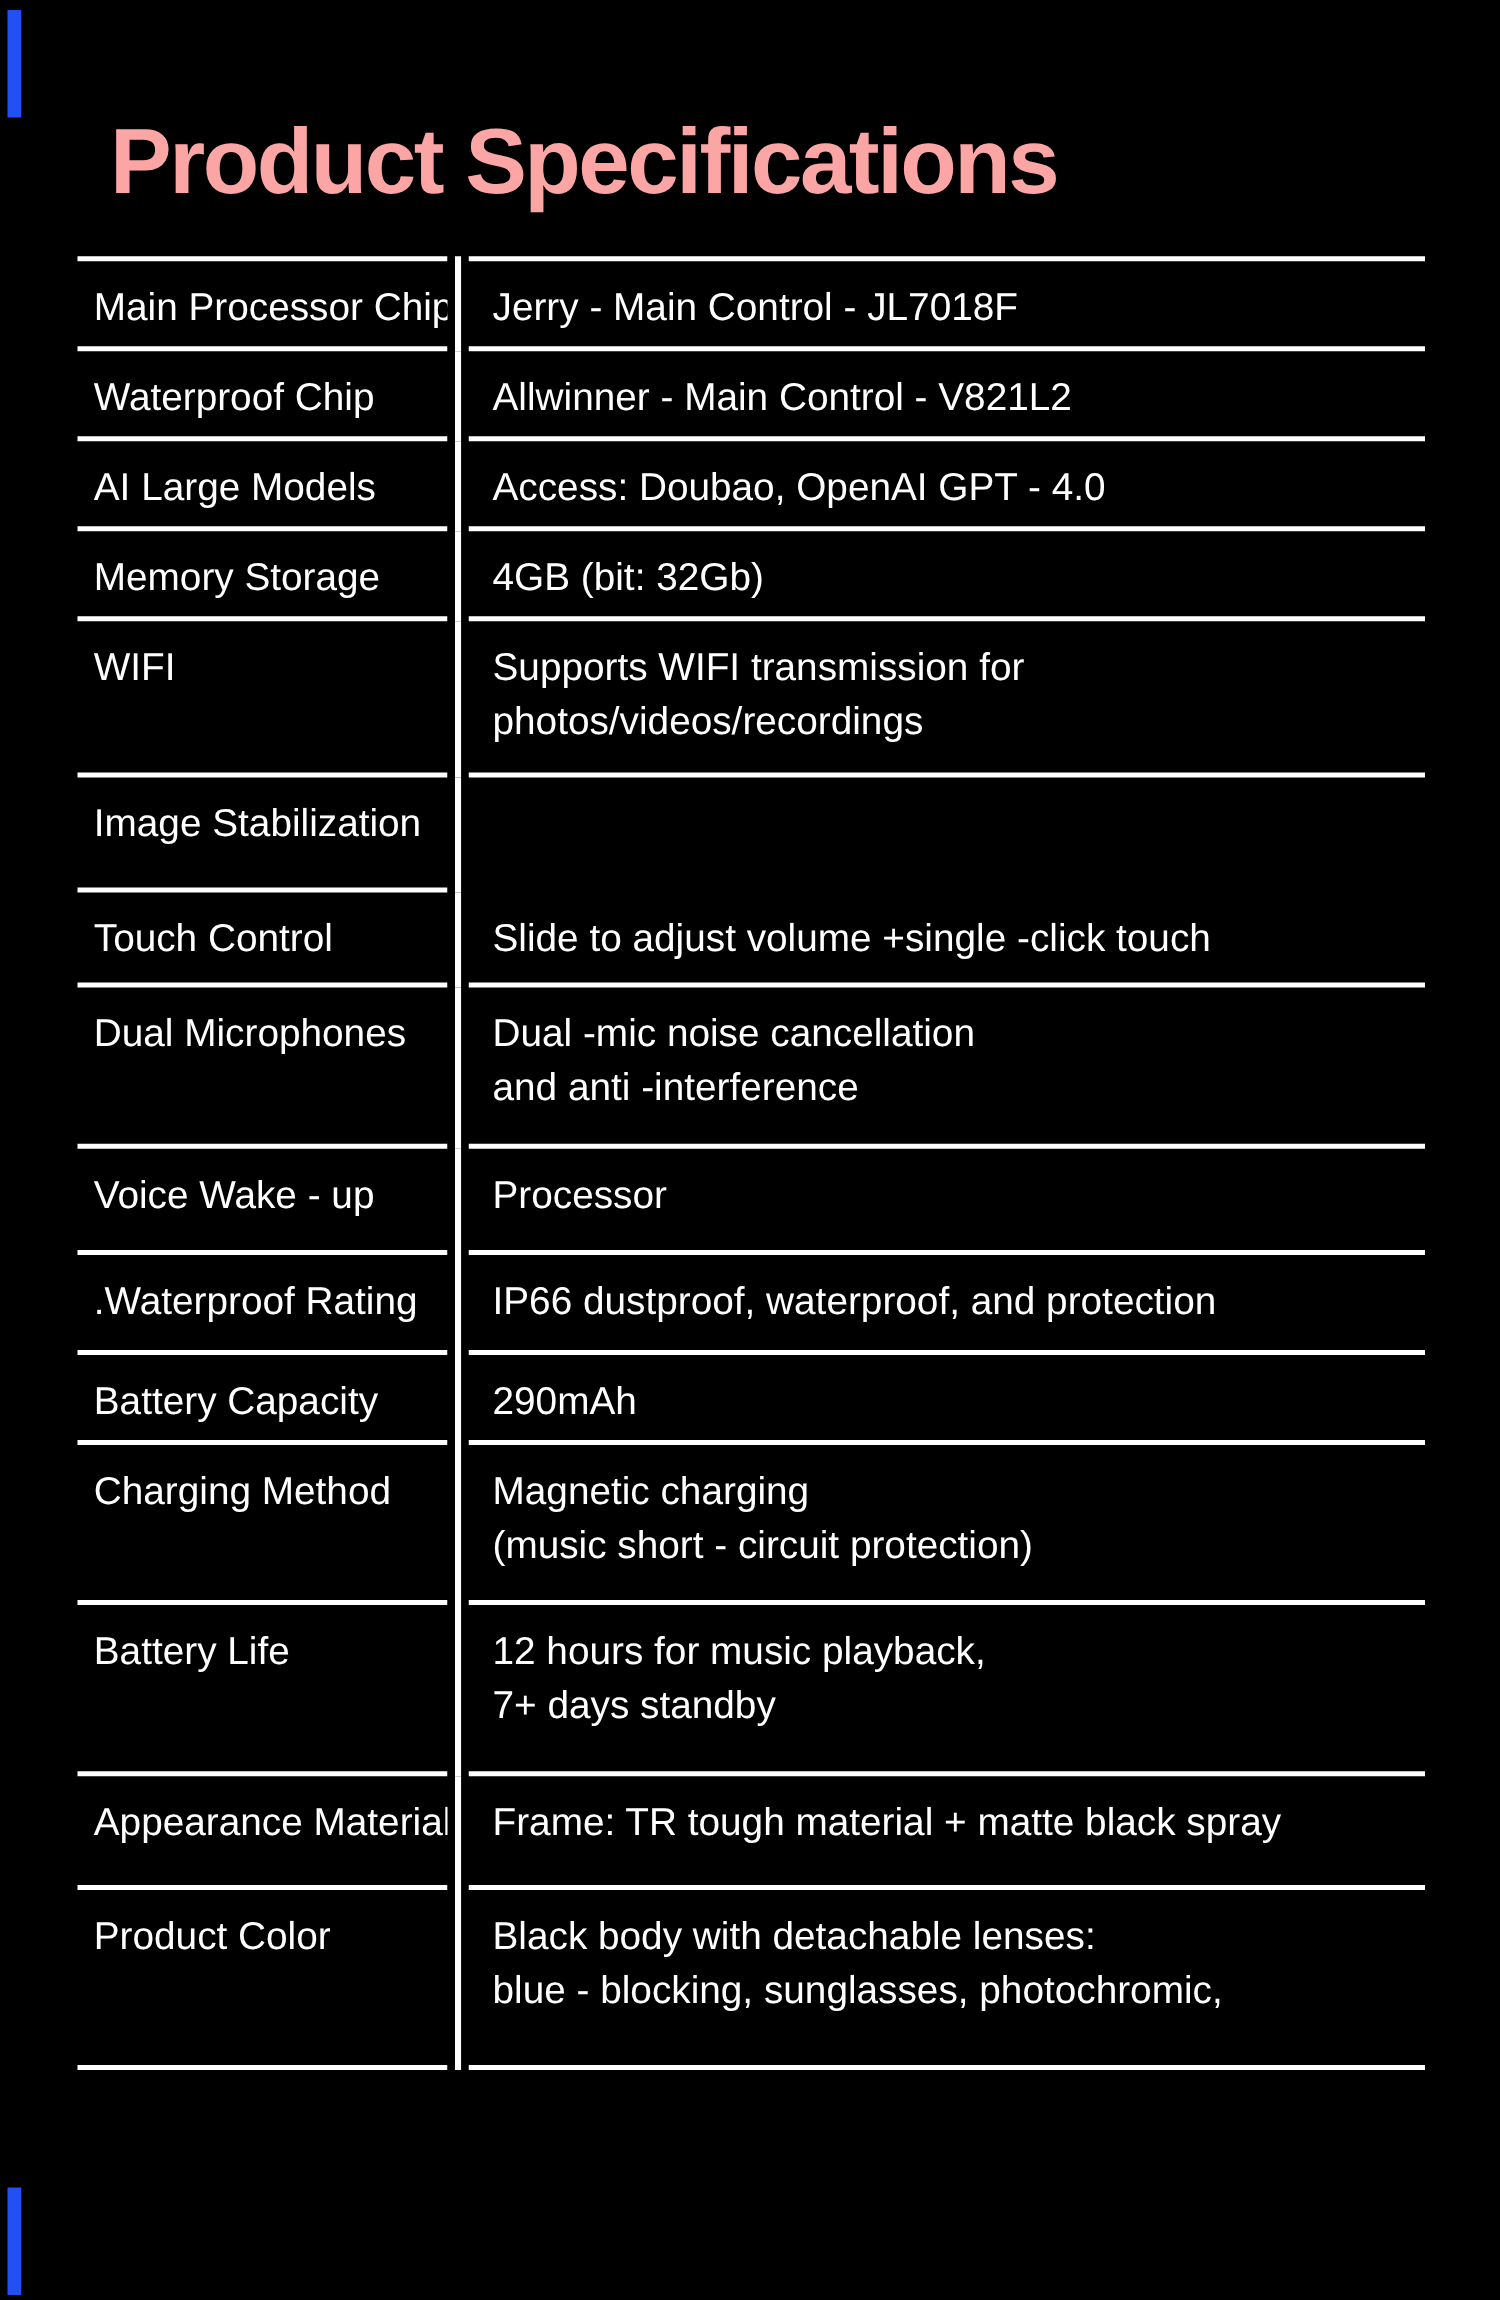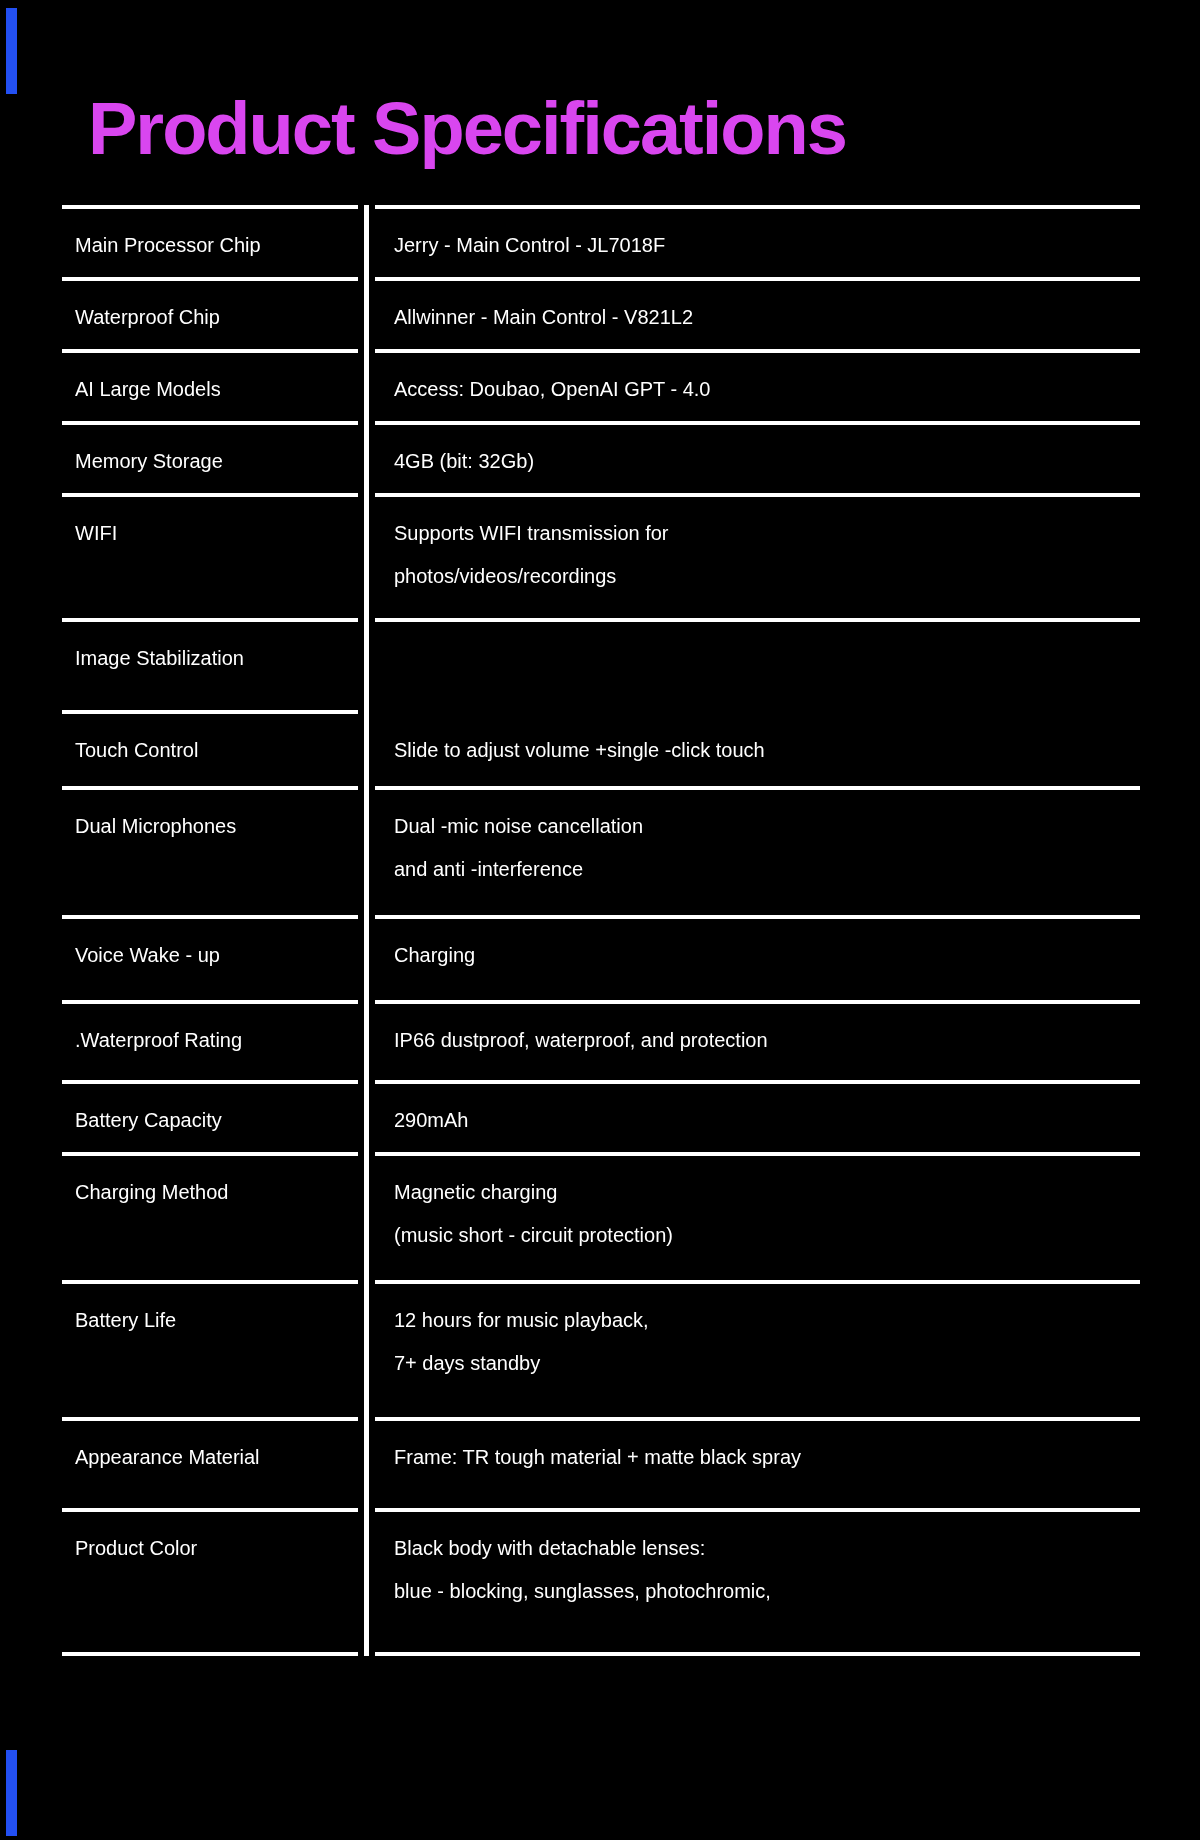--- a/index.html
+++ b/index.html
@@ -15,38 +15,38 @@
     position:absolute;left:6px;width:11px;height:86px;
     background:#2350f3;
   }
   .accent-bar.top{top:8px;}
   .accent-bar.bottom{top:1750px;}
   h1.title{
     margin:88px 0 36px 88px;
     font-size:74px;
     font-weight:900;
     letter-spacing:-2px;
-    color:#d946ef;
+    color:#fca5a5;
     line-height:1.1;
     white-space:nowrap;
   }
   .spec-table{
     margin:0 60px 0 62px;
     width:1078px;
   }
   .row{
     display:grid;
     grid-template-columns:296px 6px 5px 6px 1fr;
     align-items:start;
   }
   .cell{
     box-sizing:border-box;
     padding-top:15px;
     padding-bottom:10px;
-    font-size:20px;
+    font-size:31px;
     line-height:43px;
     height:100%;
     border-bottom:4px solid #fff;
   }
   .row:first-child .cell{border-top:4px solid #fff;}
   .label{
     padding-left:13px;
     white-space:nowrap;
   }
   .value{
@@ -135,21 +135,21 @@
     <div class="gap"></div>
     <div class="cell value">Dual -mic noise cancellation
 and anti -interference</div>
   </div>
 
   <div class="row" style="min-height:85px">
     <div class="cell label">Voice Wake - up</div>
     <div class="gap"></div>
     <div class="vline"></div>
     <div class="gap"></div>
-    <div class="cell value">Charging</div>
+    <div class="cell value">Processor</div>
   </div>
 
   <div class="row" style="min-height:80px">
     <div class="cell label">.Waterproof Rating</div>
     <div class="gap"></div>
     <div class="vline"></div>
     <div class="gap"></div>
     <div class="cell value">IP66 dustproof, waterproof, and protection</div>
   </div>
 

